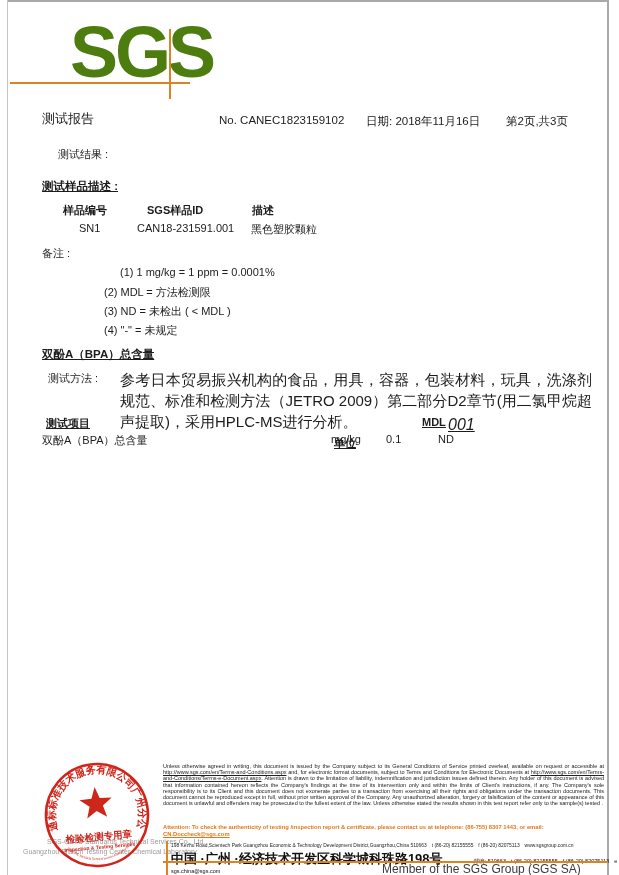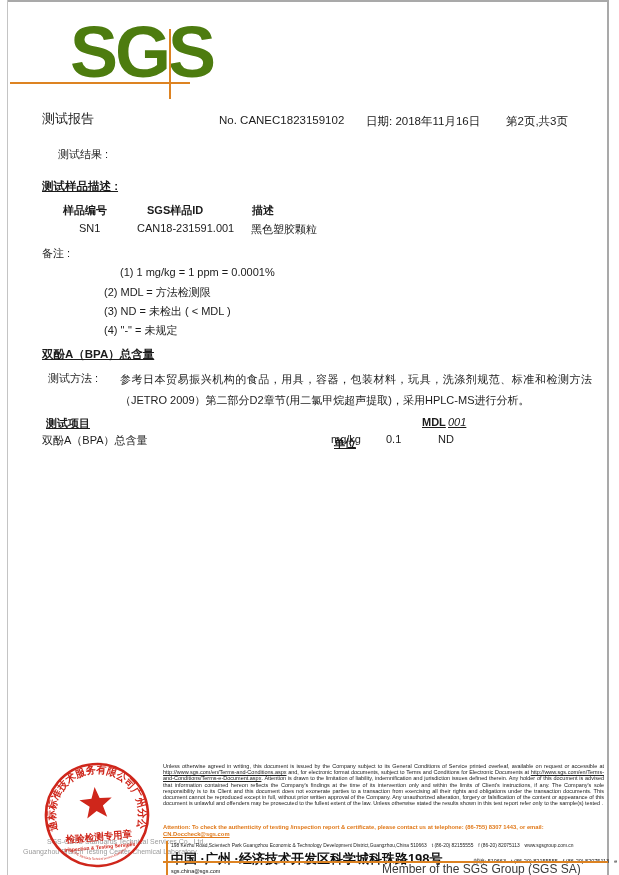--- a/index.html
+++ b/index.html
@@ -9,21 +9,21 @@
   .edge{position:absolute;background:#a9a9a9;}
   .accent{background:#dd8322;}
   .u{text-decoration:underline;}
   .logo-text{position:absolute;left:70px;top:16px;font-size:72px;line-height:1;font-weight:bold;
              color:#4d7c0f;letter-spacing:-3px;}
   .doc-title{font-size:13px;font-weight:normal;}
   .h-meta{font-size:11.5px;}
   .body-txt{font-size:11px;}
   .tbl-head{font-size:11px;font-weight:bold;}
   .section-head{font-size:11.5px;font-weight:bold;text-decoration:underline;}
-  .method-par{position:absolute;left:120px;top:369px;width:472px;font-size:11px;line-height:21px;
+  .method-par{position:absolute;left:120px;top:369px;width:472px;font-size:15px;line-height:21px;
               text-align:justify;white-space:normal;}
   .legal{position:absolute;left:163px;top:763px;width:441px;font-size:5.5px;line-height:6.2px;
          text-align:justify;color:#222;white-space:normal;}
   .attention{position:absolute;left:163px;top:824px;width:441px;font-size:5.8px;line-height:6.8px;
              font-weight:bold;color:#e07818;white-space:normal;}
   .addr1{position:absolute;left:171px;top:843px;font-size:4.9px;color:#222;}
   .addr1 span{margin-right:5px;}
   .addr2{position:absolute;left:171px;top:850px;font-size:5.5px;color:#111;}
   .addr2 .cn{font-size:13px;font-weight:bold;}
   .addr2 span{margin-right:5px;}
@@ -65,21 +65,21 @@
 <div class="abs note-line" style="left:104px;top:304px;">(3) ND = 未检出 ( &lt; MDL )</div>
 <div class="abs note-line" style="left:104px;top:323px;">(4) "-" = 未规定</div>
 
 <div class="abs section-head" style="left:42px;top:347px;">双酚A（BPA）总含量</div>
 <div class="abs body-txt" style="left:42px;top:371px;margin-left:6px;">测试方法 :</div>
 <div class="method-par">参考日本贸易振兴机构的食品，用具，容器，包装材料，玩具，洗涤剂规范、标准和检测方法（JETRO 2009）第二部分D2章节(用二氯甲烷超声提取)，采用HPLC-MS进行分析。</div>
 
 <div class="abs tbl-head u" style="left:46px;top:416px;">测试项目</div>
 <div class="abs tbl-head u" style="left:334px;top:416px;margin-top:20px;">单位</div>
 <div class="abs tbl-head u" style="left:382px;top:416px;margin-left:40px;">MDL</div>
-<div class="abs u" style="left:436px;top:416px;font-size:11px;font-style:italic;padding-left:12px;">001</div>
+<div class="abs u" style="left:436px;top:416px;font-size:16px;font-style:italic;padding-left:12px;">001</div>
 <div class="abs body-txt" style="left:42px;top:433px;">双酚A（BPA）总含量</div>
 <div class="abs body-txt" style="left:331px;top:433px;">mg/kg</div>
 <div class="abs body-txt" style="left:386px;top:433px;">0.1</div>
 <div class="abs body-txt" style="left:438px;top:433px;">ND</div>
 
 <div class="company-gray" style="left:47px;top:838px;">SGS-CSTC Standards Technical Services Co., Ltd.</div>
 <div class="company-gray" style="left:23px;top:848px;">Guangzhou Branch Testing Center Chemical Laboratory.</div>
 
 <svg class="stamp-svg" viewBox="0 0 110 110">
   <defs>

